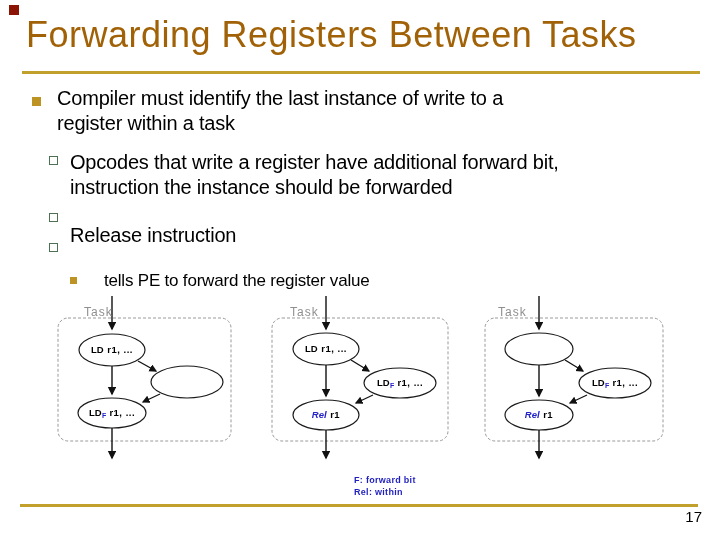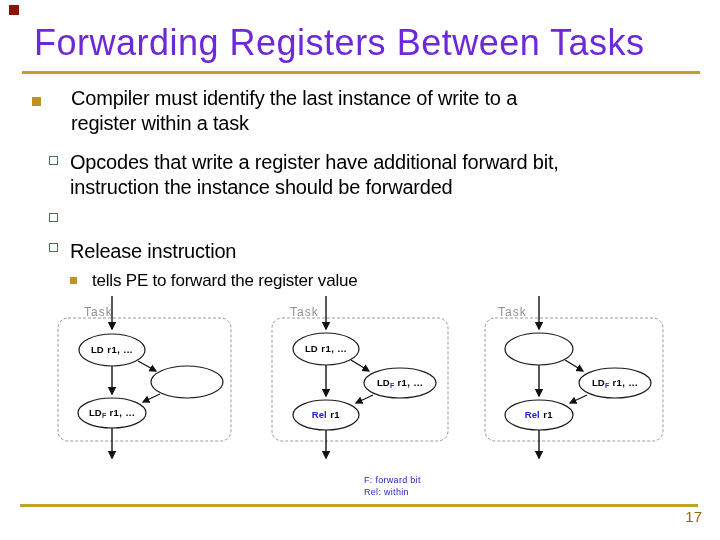--- a/index.html
+++ b/index.html
@@ -4,76 +4,76 @@
 <style>
   html,body{margin:0;padding:0;}
   body{width:720px;height:540px;background:#ffffff;overflow:hidden;
        font-family:"Liberation Sans", sans-serif;}
   .slide{position:relative;width:720px;height:540px;background:#ffffff;}
 
   
   .corner-square{position:absolute;left:9px;top:5px;width:10px;height:10px;background:#8C1404;}
 
   
-  .title{position:absolute;left:26px;top:14px;width:676px;margin:8px;
-         font-size:36px;font-weight:400;letter-spacing:0.5px;color:#6d28d9;
+  .title{position:absolute;left:26px;top:14px;width:676px;margin:0;
+         font-size:36px;font-weight:400;letter-spacing:0.5px;color:#a16207;
          font-family:"Liberation Sans", sans-serif;white-space:nowrap;}
   .title-rule{position:absolute;left:22px;top:71px;width:678px;height:3px;background:#C2A02C;}
 
   
   .btext{position:absolute;color:#000;white-space:pre-line;}
   .lvl12{font-size:20px;line-height:25px;letter-spacing:-0.2px;}
   .lvl3{font-size:17px;line-height:21px;letter-spacing:-0.2px;}
   .marker{position:absolute;}
   .m-gold-l1{left:32px;top:97px;width:9px;height:9px;background:#BD9424;}
   .m-hollow{width:7px;height:7px;border:1.5px solid #4D7152;background:#fff;}
   .m-gold-l3{left:70px;top:277px;width:7px;height:7px;background:#BD9424;}
 
   
   .diagram-svg{position:absolute;left:0;top:0;width:720px;height:540px;}
   .task-label{position:absolute;font-size:12px;color:#8F8F8F;letter-spacing:1px;}
   .node-label{position:absolute;transform:translate(-50%,-50%);
               font-size:9.5px;font-weight:bold;color:#000;white-space:nowrap;}
   .node-label .sub{font-size:7px;color:#2222CC;vertical-align:-2px;margin-left:0.5px;}
   .node-label .rest{margin-left:3px;letter-spacing:0.5px;}
-  .node-label .blue{color:#2222CC;}
+  .node-label .blue{color:#2222CC;font-style:italic;}
 
   
-  .legend{position:absolute;left:364px;top:475px;font-size:9px;line-height:11.5px;
-          font-weight:normal;color:#1F1FBF;letter-spacing:0.3px;}
+  .legend{position:absolute;left:354px;top:475px;font-size:9px;line-height:11.5px;
+          font-weight:bold;color:#1F1FBF;letter-spacing:0.3px;}
 
   
   .bottom-rule{position:absolute;left:20px;top:504px;width:678px;height:3px;background:#C2A02C;}
-  .page-number{position:absolute;right:18px;top:508px;font-size:15px;color:#a16207;}
+  .page-number{position:absolute;right:18px;top:508px;font-size:15px;color:#000000;}
 </style>
 </head>
 <body>
 
 <div class="slide">
 
   <div class="corner-square"></div>
 
   <h1 class="title">Forwarding Registers Between Tasks</h1>
   <div class="title-rule"></div>
 
   <span class="marker m-gold-l1"></span>
-  <div class="btext lvl12" style="left:71px;top:86px;width:640px;">Compiler must identify the last instance of write to a
+  <div class="btext lvl12" style="left:57px;top:86px;width:640px;">Compiler must identify the last instance of write to a
 register within a task</div>
 
   <span class="marker m-hollow" style="left:49px;top:156px;"></span>
   <div class="btext lvl12" style="left:70px;top:150px;width:640px;">Opcodes that write a register have additional forward bit,
 instruction the instance should be forwarded</div>
 
   <span class="marker m-hollow" style="left:49px;top:213px;"></span>
 
   <span class="marker m-hollow" style="left:49px;top:243px;"></span>
-  <div class="btext lvl12" style="left:70px;top:239px;width:640px;">Release instruction</div>
+  <div class="btext lvl12" style="left:70px;top:223px;width:640px;">Release instruction</div>
 
   <span class="marker m-gold-l3"></span>
-  <div class="btext lvl3" style="left:92px;top:270px;width:600px;">tells PE to forward the register value</div>
+  <div class="btext lvl3" style="left:104px;top:270px;width:600px;">tells PE to forward the register value</div>
 
   <svg class="diagram-svg" viewBox="0 0 720 540">
     <defs>
       <marker id="ah" markerWidth="7" markerHeight="7" refX="5" refY="3" orient="auto">
         <path d="M0,0 L6,3 L0,6 Z" fill="#111"></path>
       </marker>
     </defs>
 
     <rect x="58" y="318" width="173" height="123" rx="10" fill="none" stroke="#9A9A9A" stroke-width="1" stroke-dasharray="3,2"></rect>
     <line x1="112" y1="296" x2="112" y2="329" stroke="#111" stroke-width="1.4" marker-end="url(#ah)"></line>

